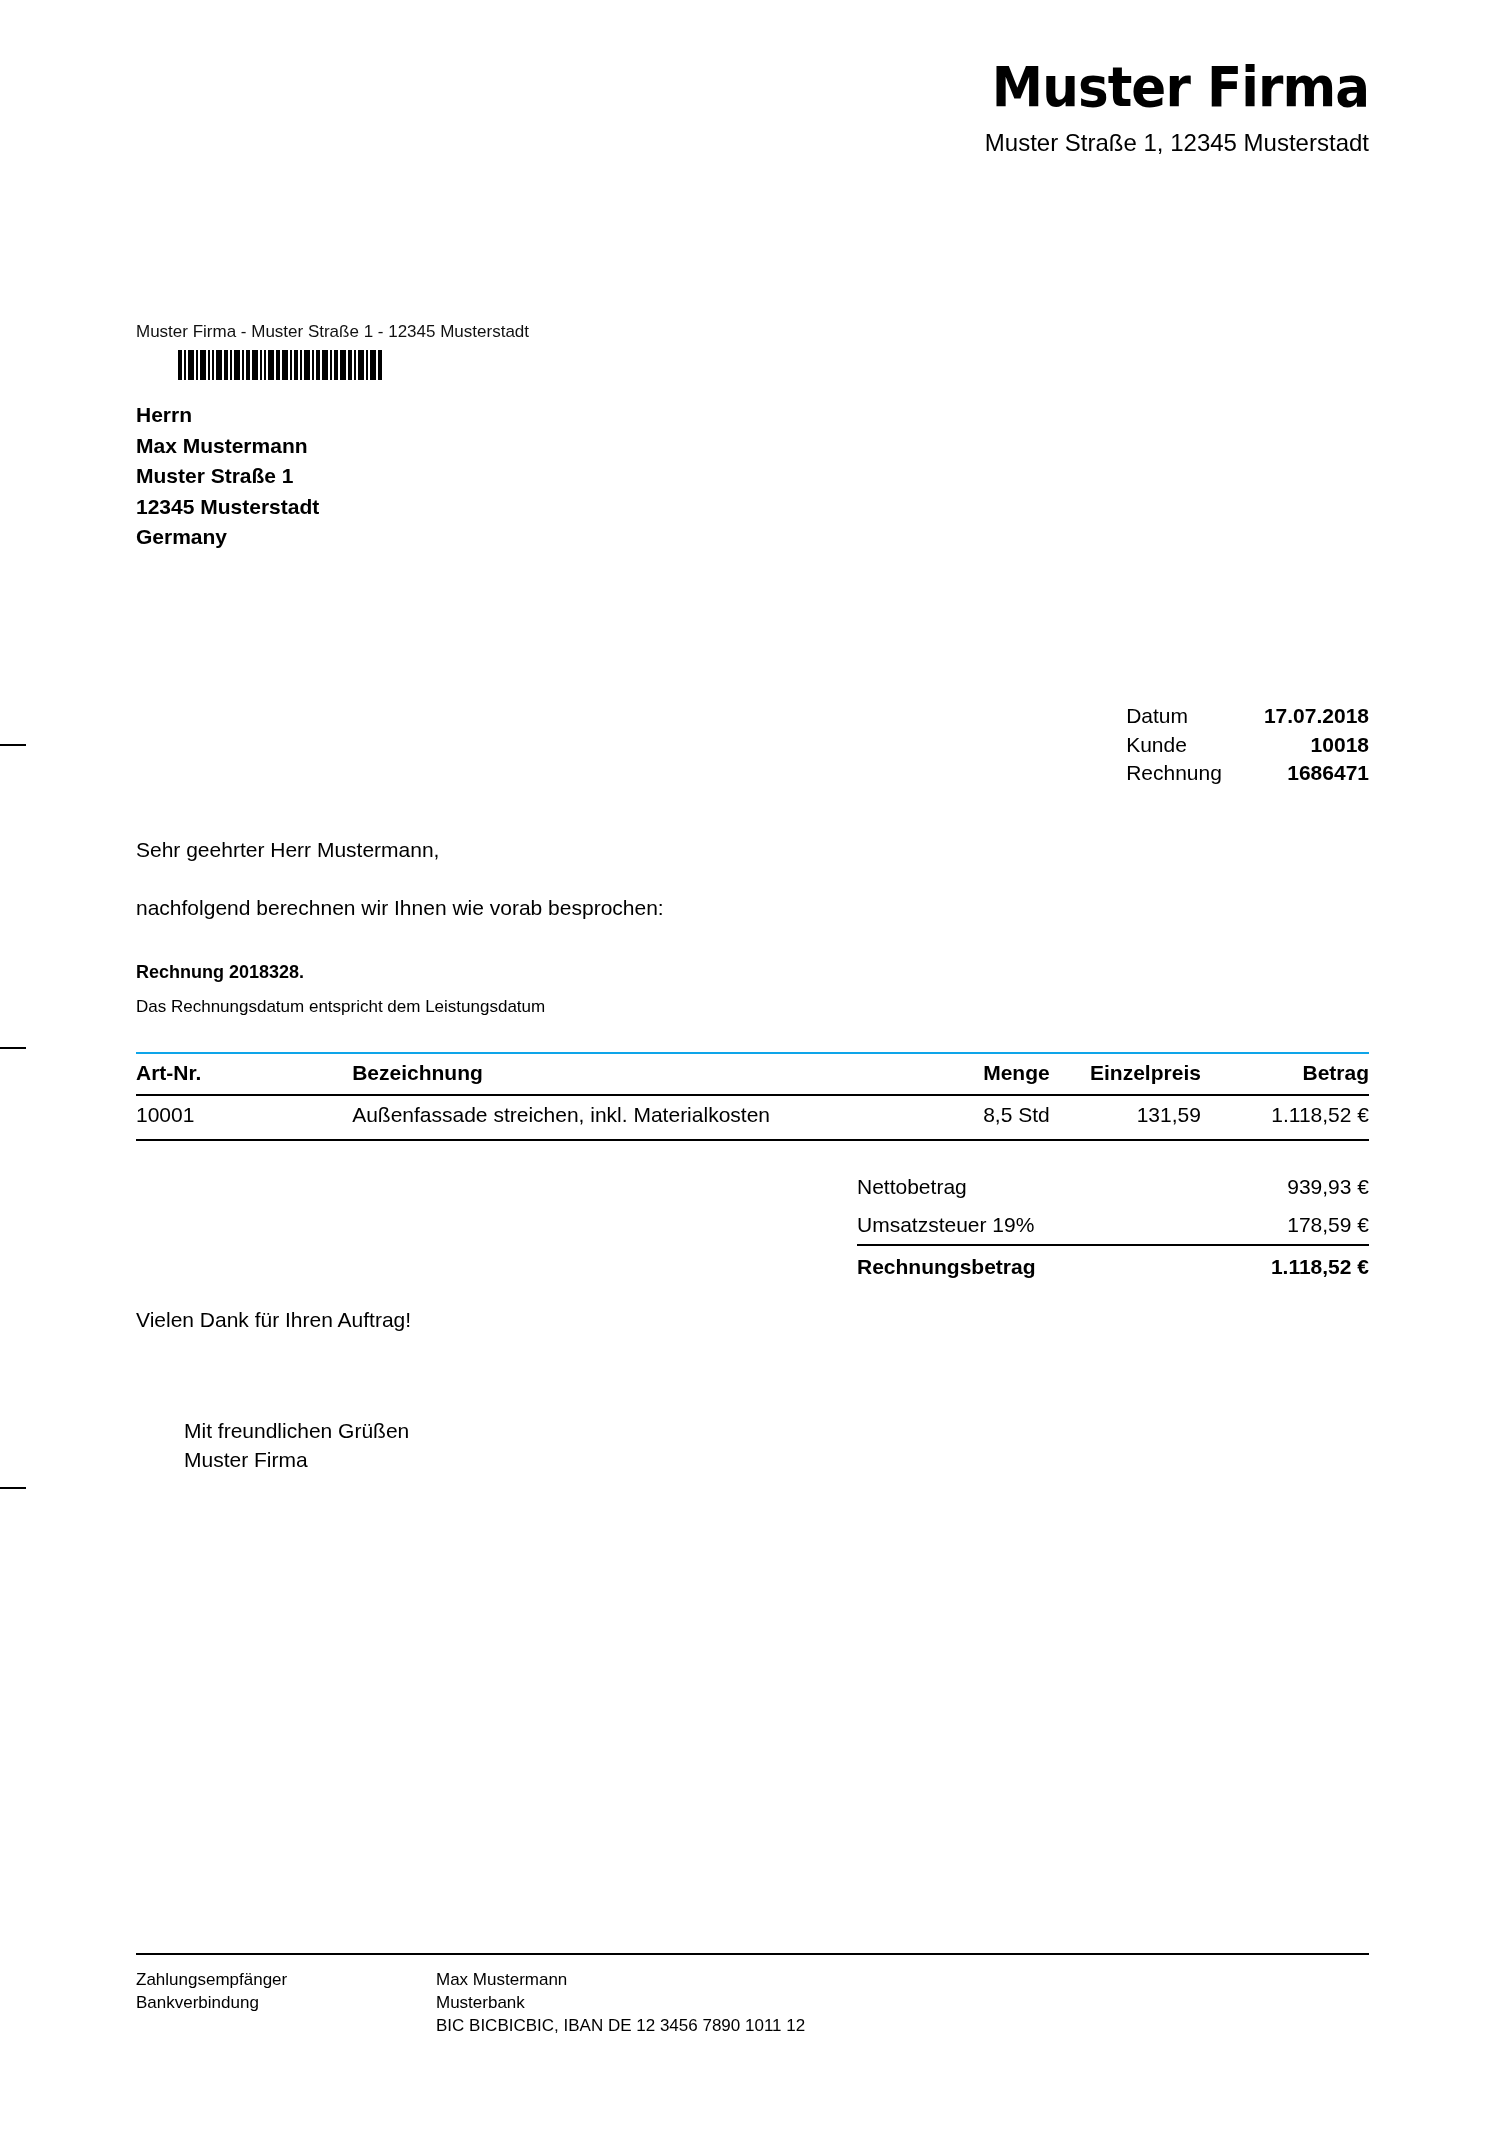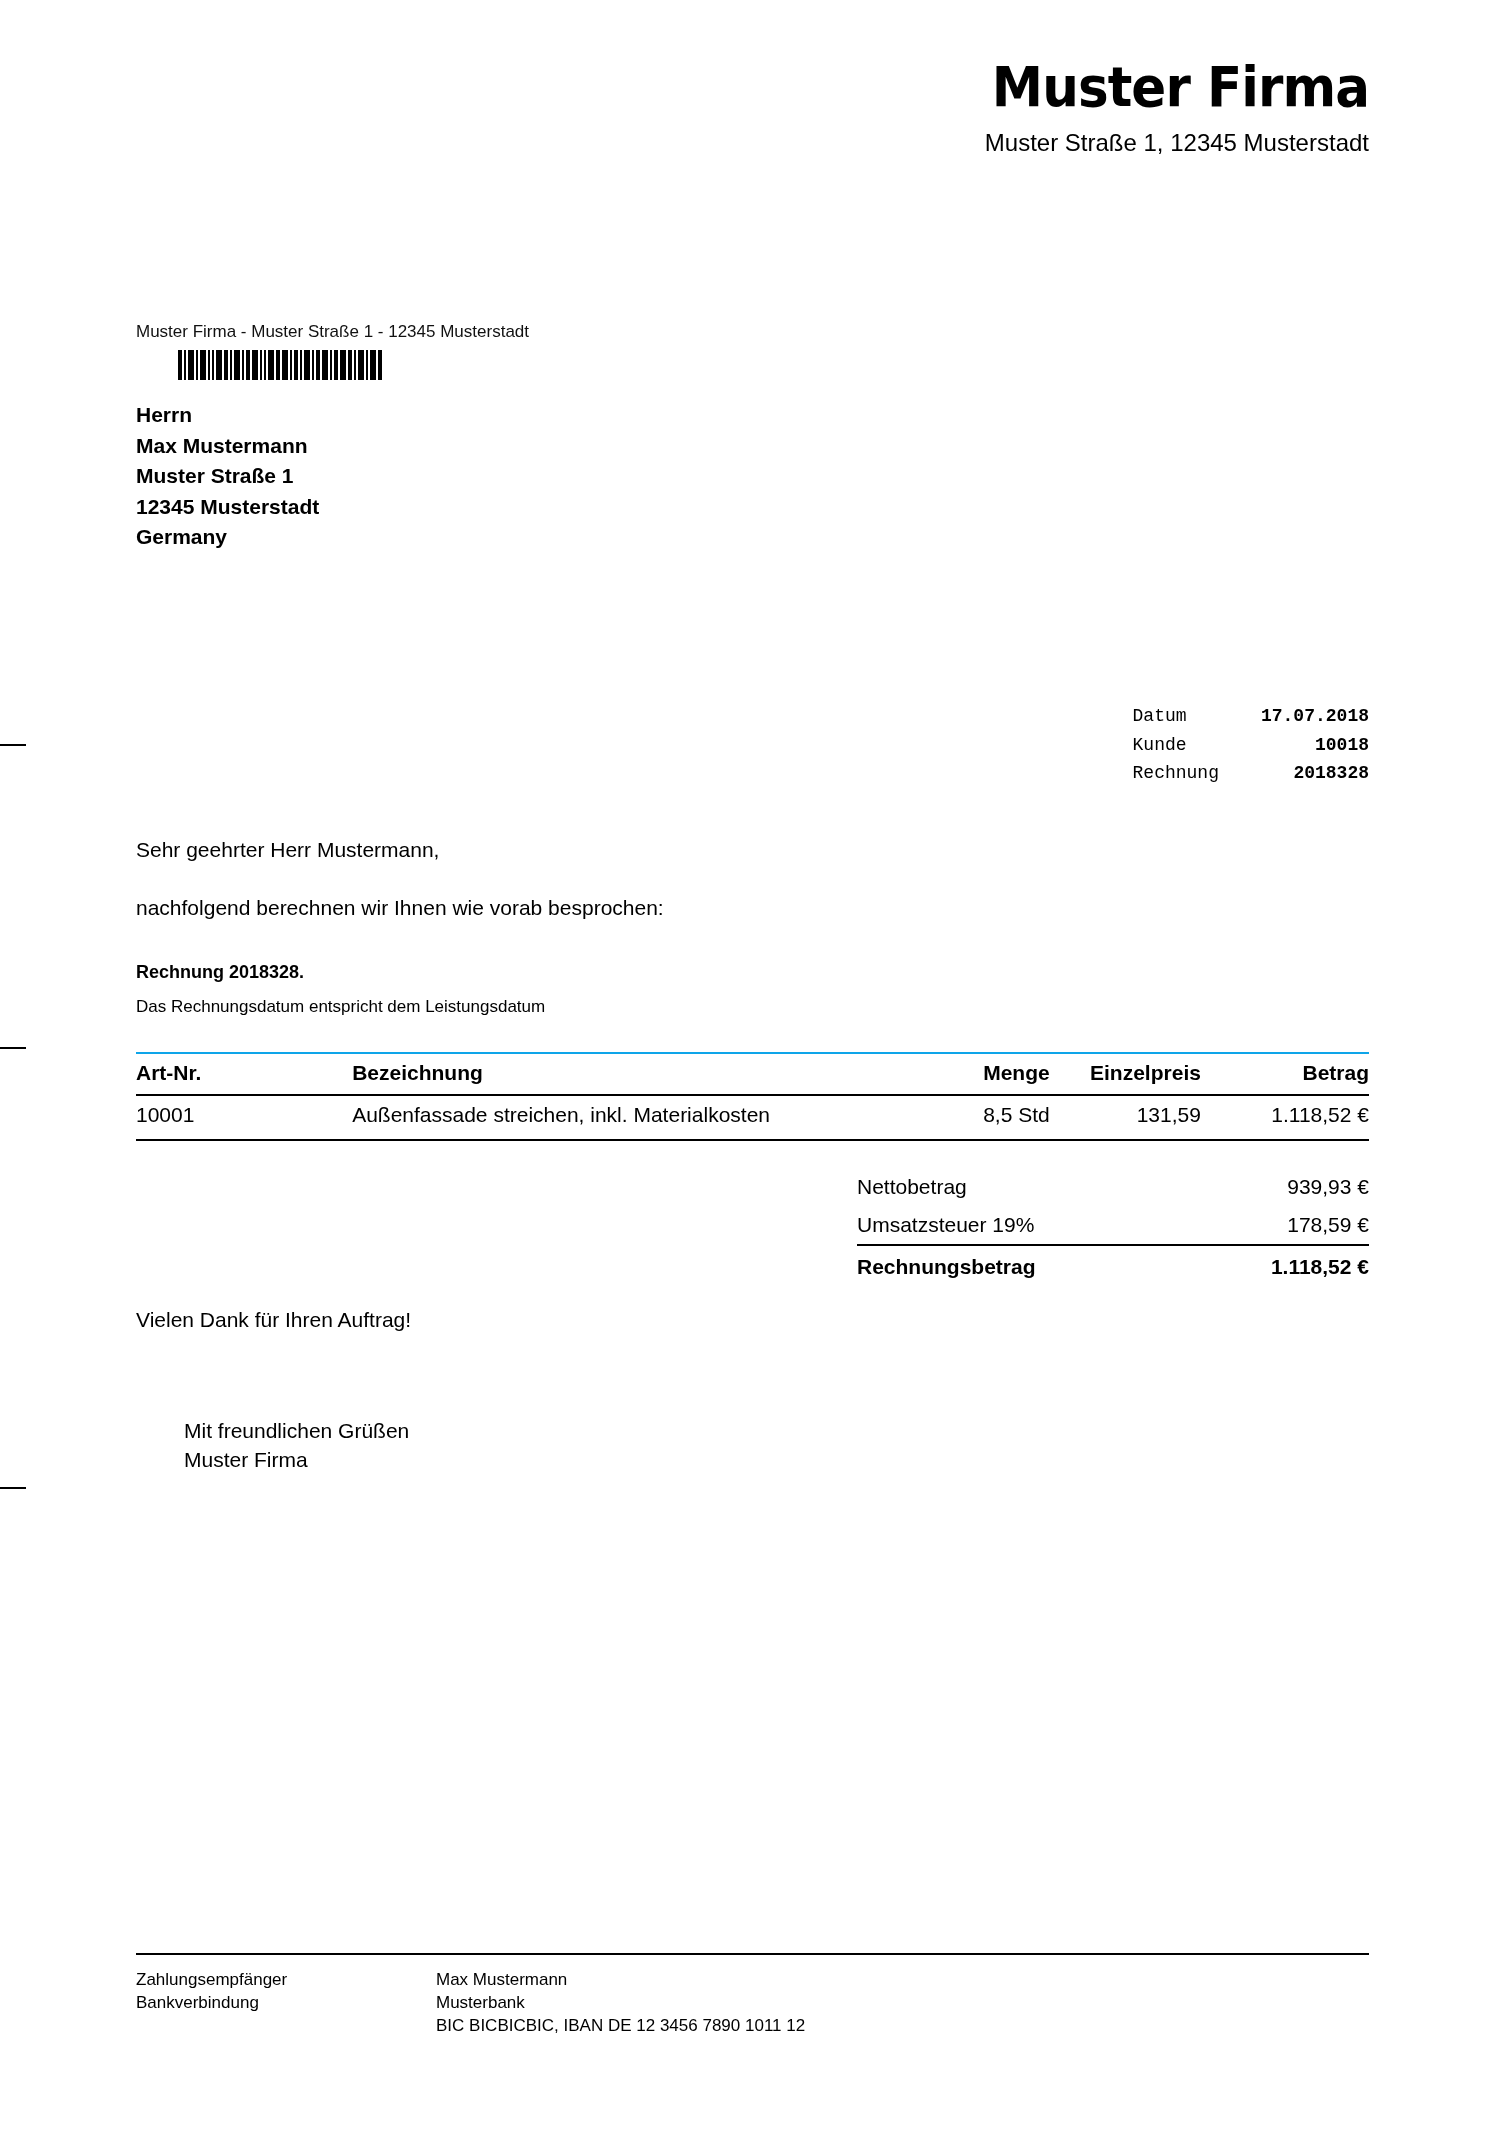--- a/index.html
+++ b/index.html
@@ -92,23 +92,22 @@
     font-weight: bold;
     line-height: 30.5px;
     white-space: nowrap;
   }
 
   
   .meta {
     position: absolute;
     right: 136px;
     top: 702px;
-    font-size: 18px;
+    font-size: 21px;
     line-height: 28.5px;
-    font-family: Liberation Mono, monospace;
   }
   .meta table {
     border-collapse: collapse;
   }
   .meta td {
     padding: 0;
     vertical-align: top;
     white-space: nowrap;
   }
   .meta td.label {
@@ -355,21 +354,21 @@
           <tr>
         <td class="label">Datum</td>
         <td class="value">17.07.2018</td>
       </tr>
       <tr>
         <td class="label">Kunde</td>
         <td class="value">10018</td>
       </tr>
       <tr>
         <td class="label">Rechnung</td>
-        <td class="value">2018328</td>
+        <td class="value">1686471</td>
       </tr>
     </tbody>
       </table>
   </div>
 
   <div class="salutation">Sehr geehrter Herr Mustermann,</div>
   <div class="intro">nachfolgend berechnen wir Ihnen wie vorab besprochen:</div>
   <div class="doc-title">Rechnung 2018328.</div>
   <div class="doc-subtitle">Das Rechnungsdatum entspricht dem Leistungsdatum</div>
 

